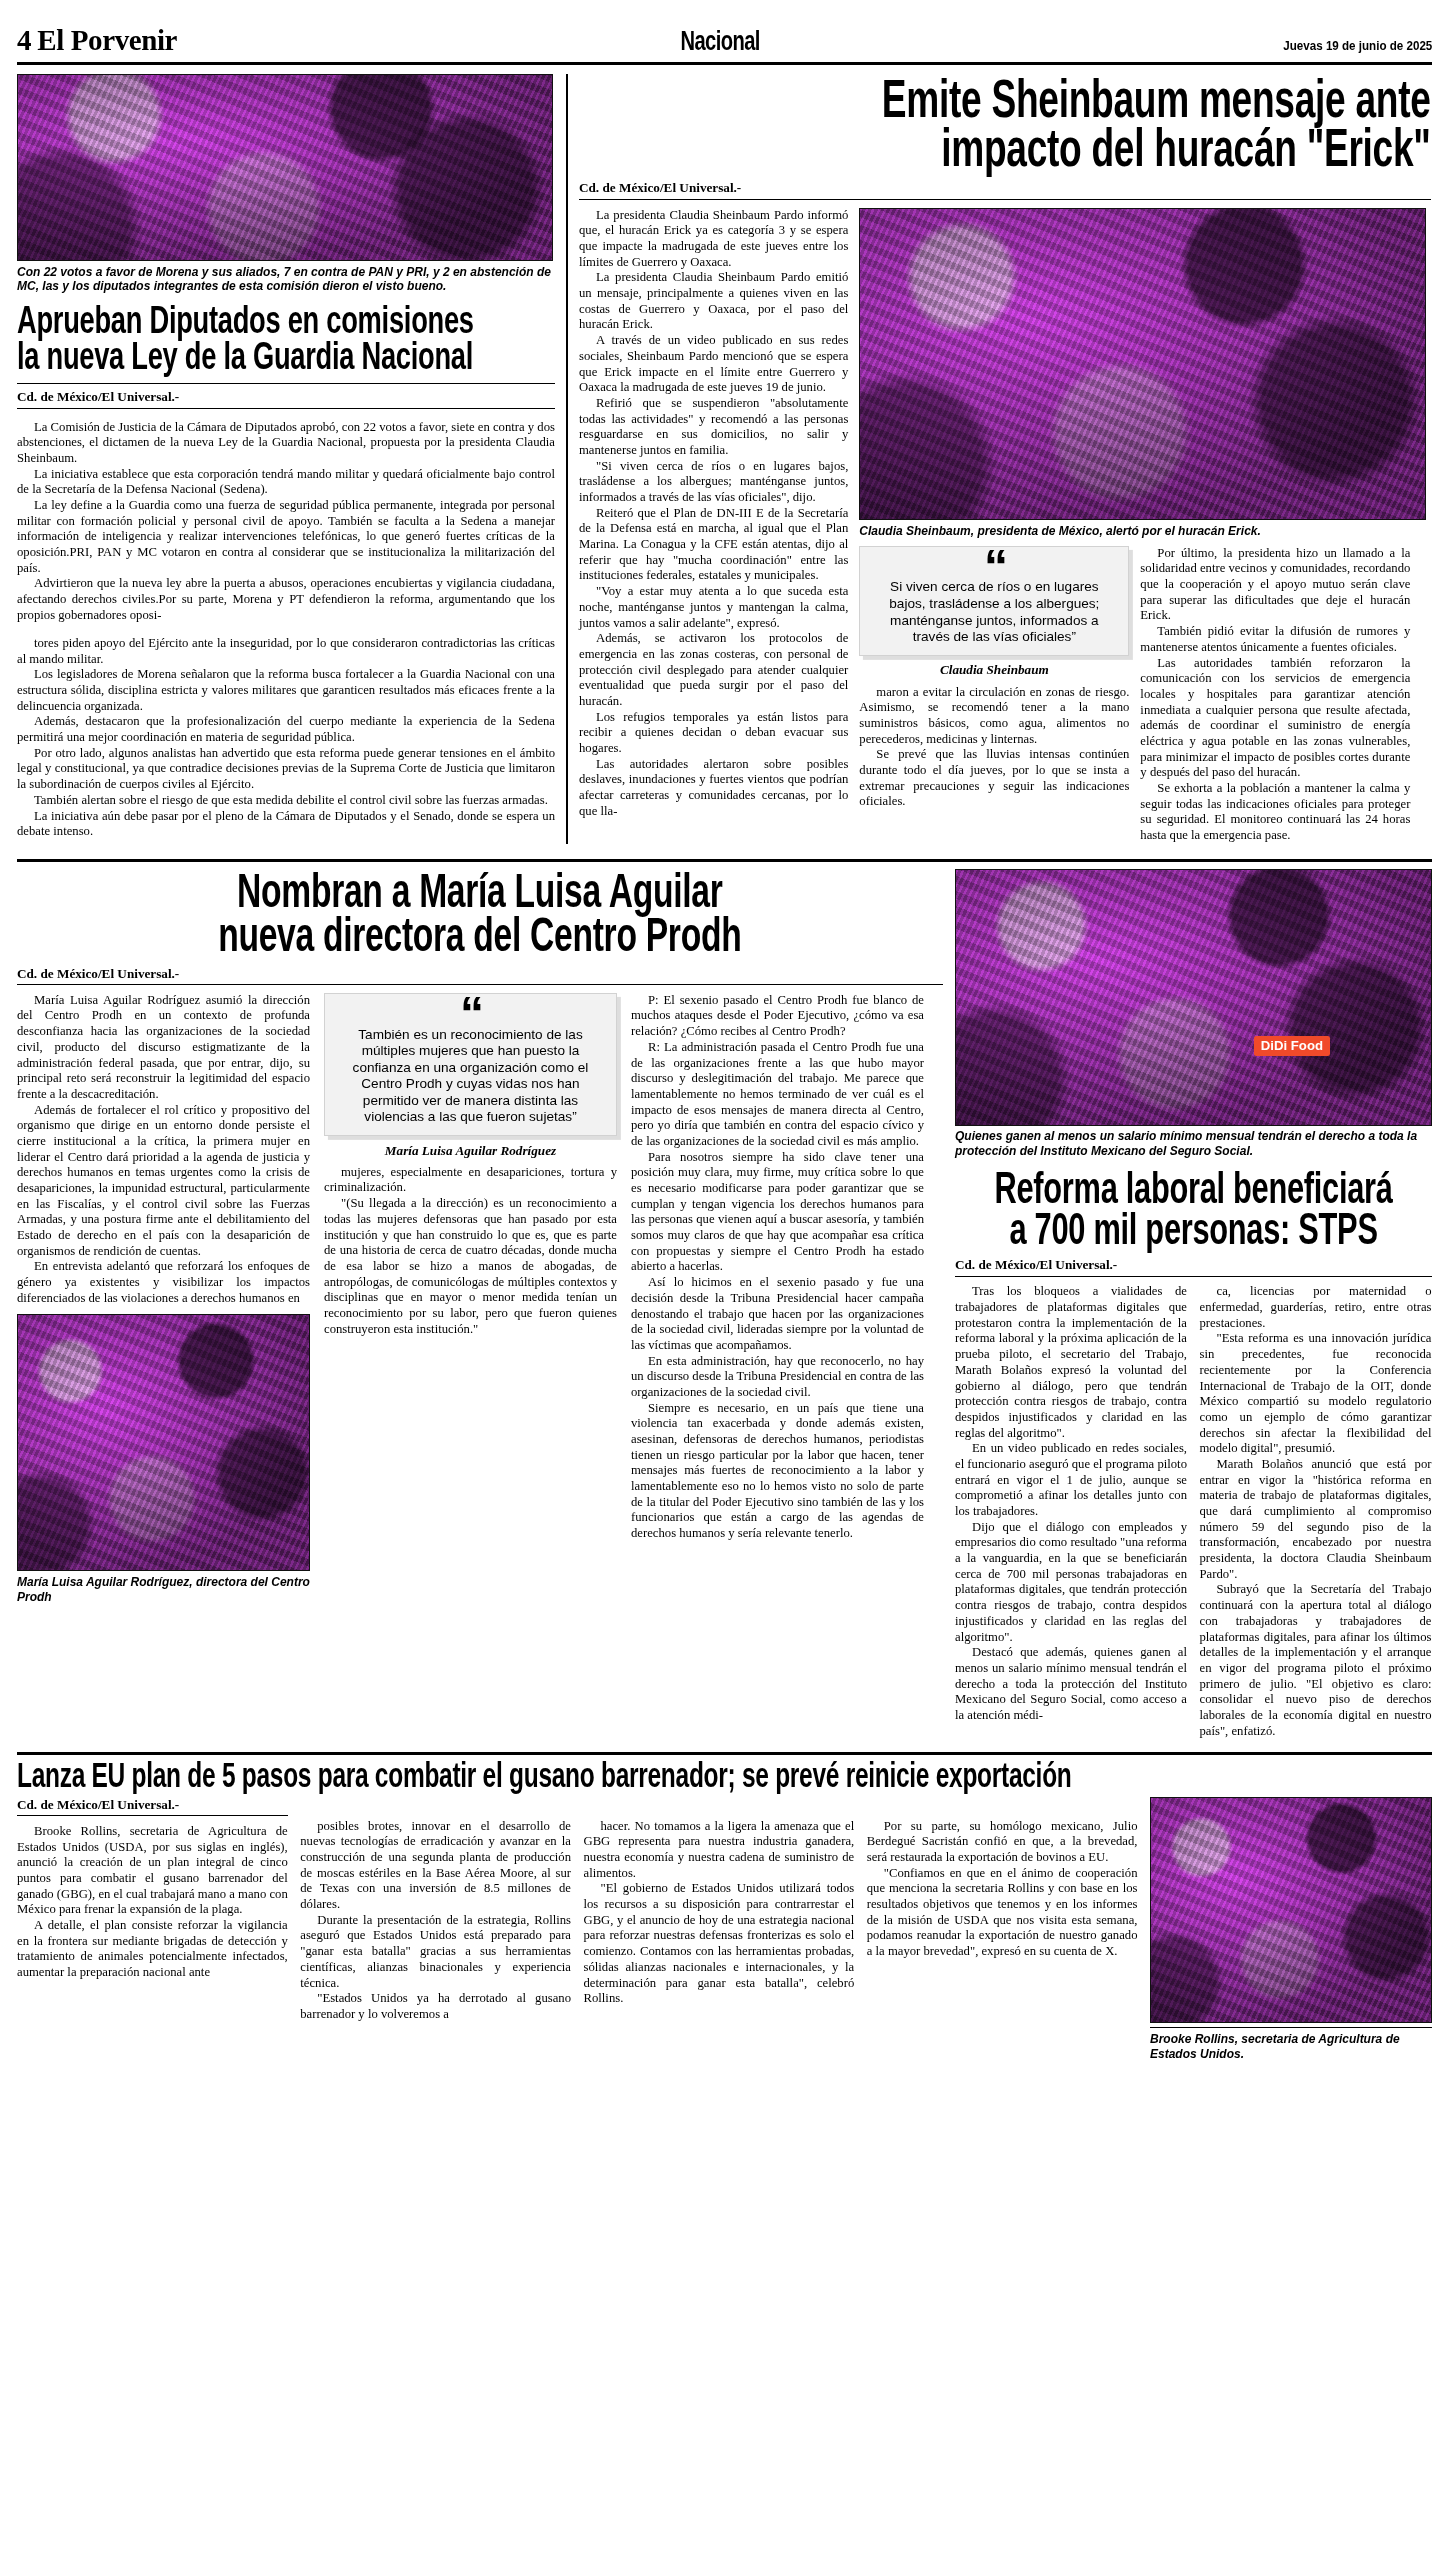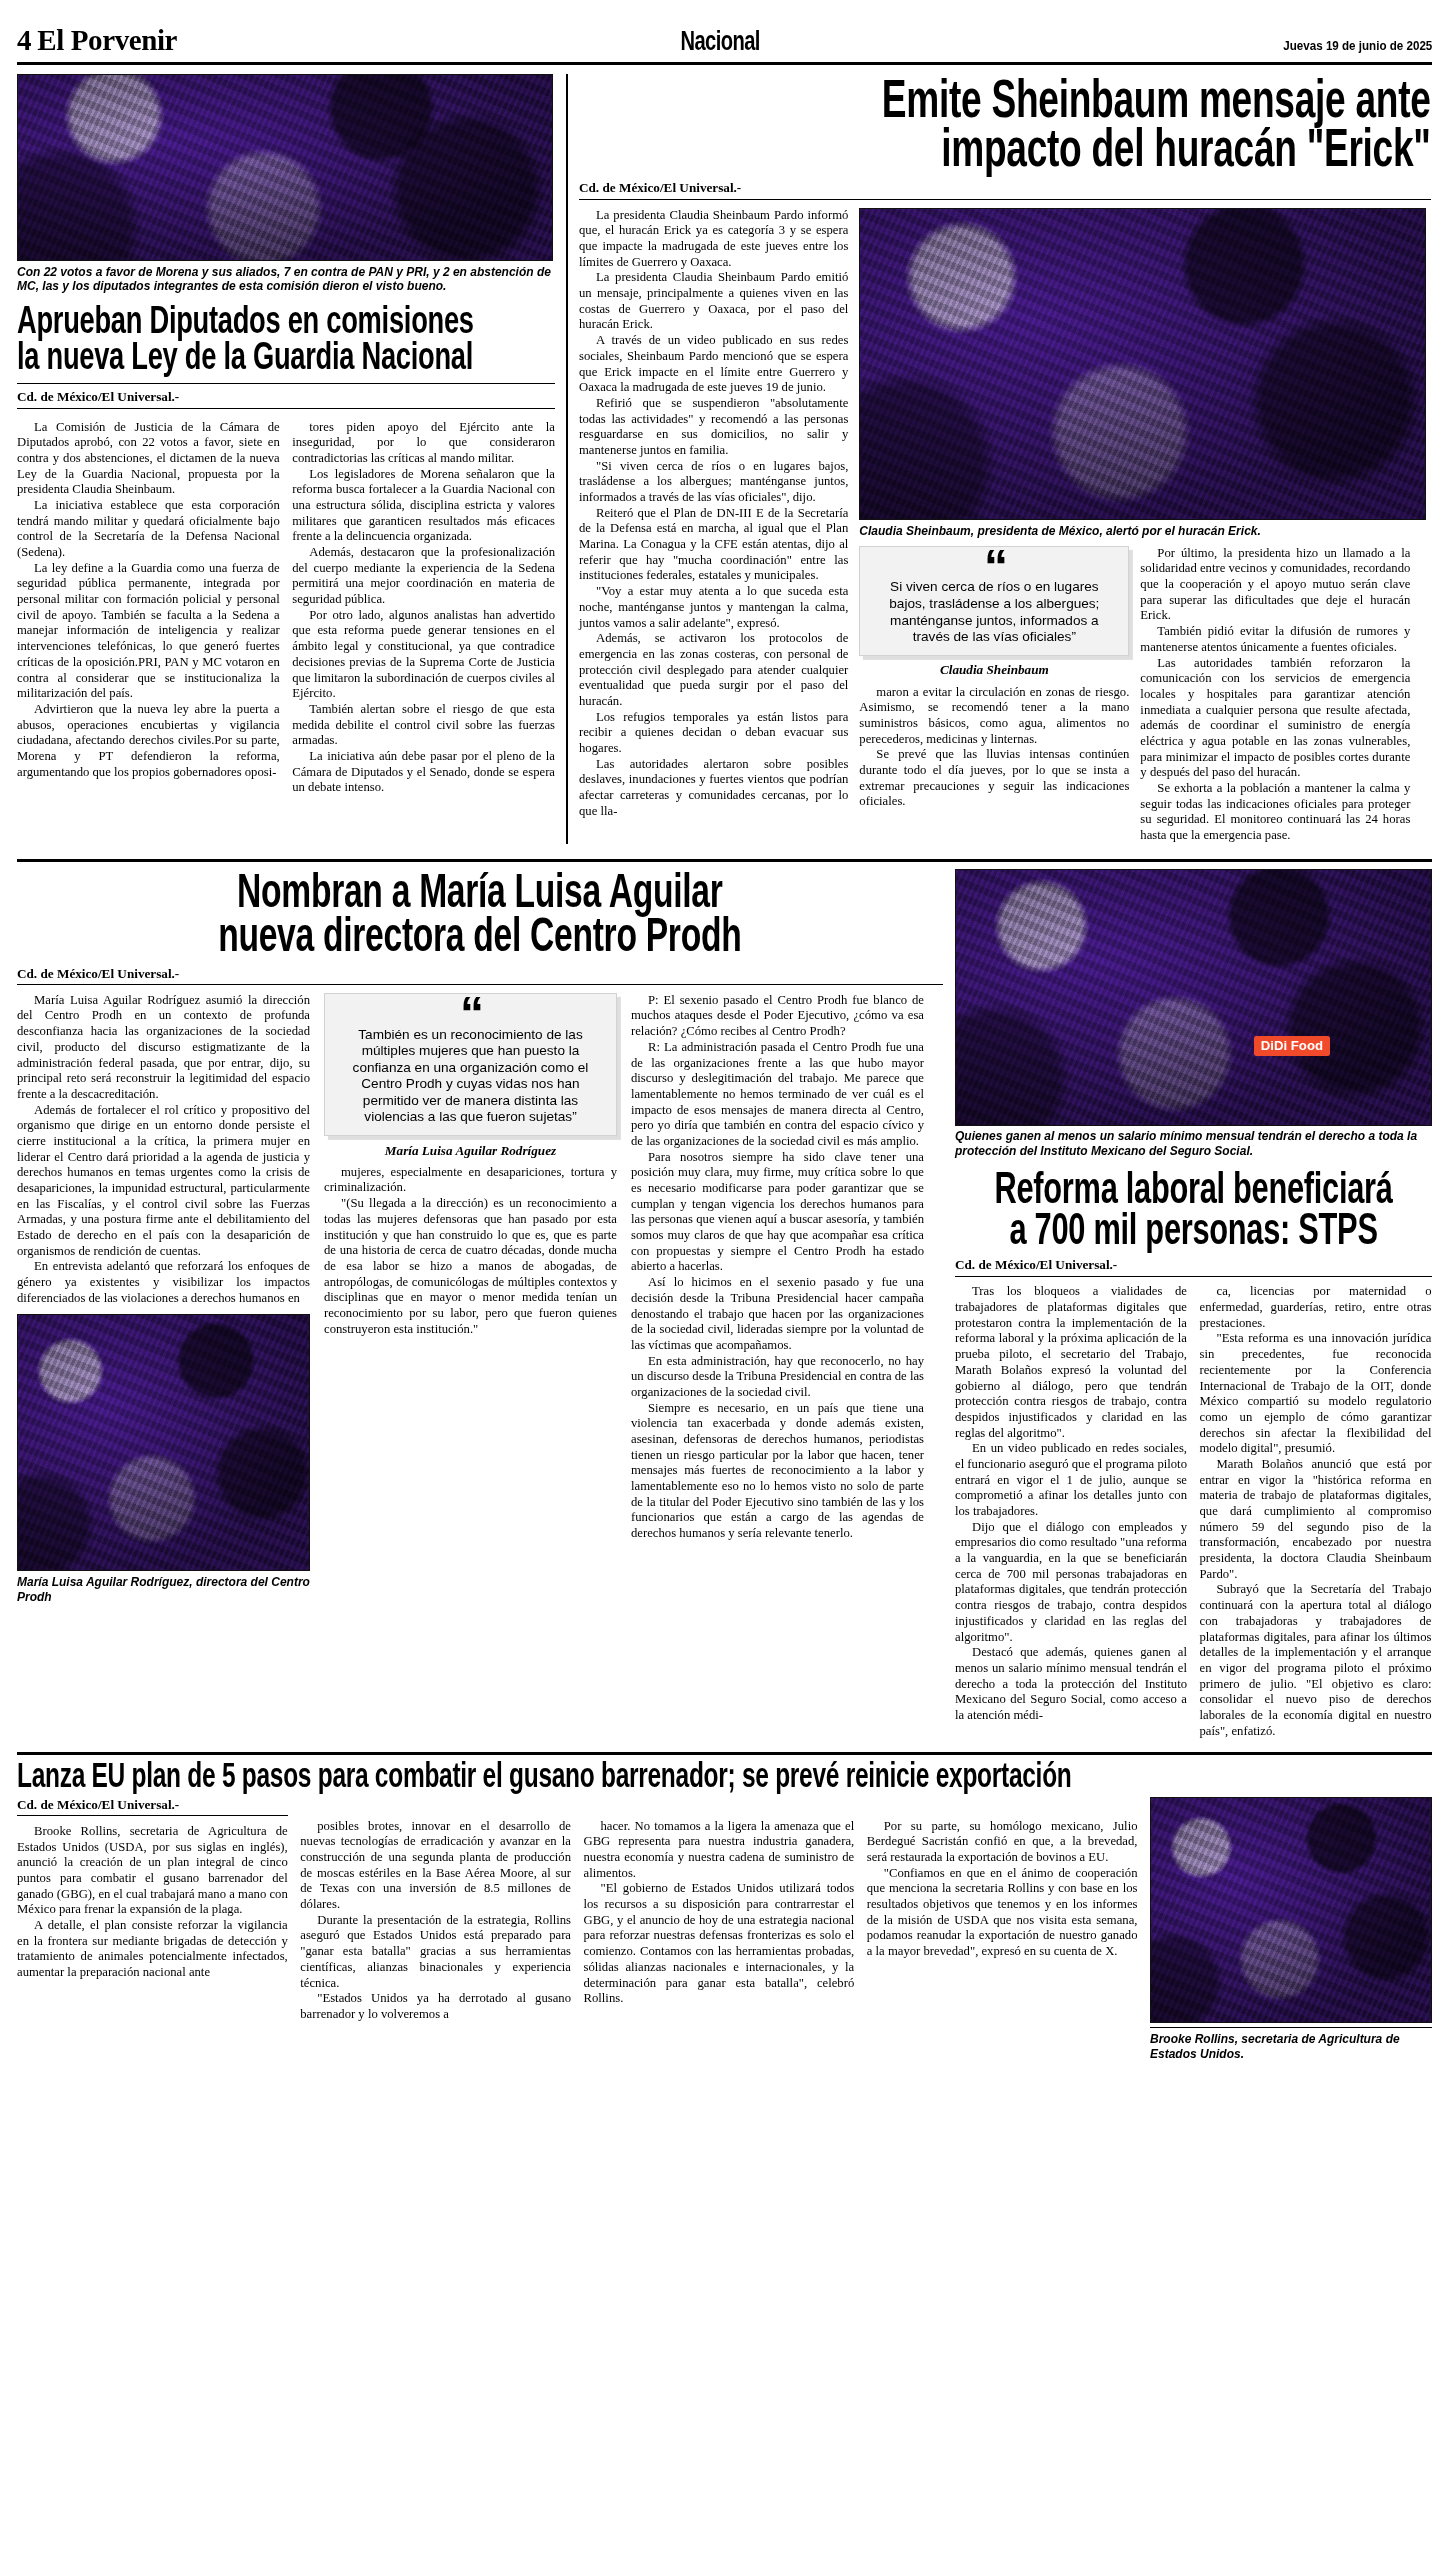--- a/index.html
+++ b/index.html
@@ -42,21 +42,21 @@
             padding-bottom:0.8px; margin-bottom:7px; }
   .credit-wrap { border-bottom:0.8px solid #000; margin-bottom:7.8px; }
   .credit-wrap .credit { border-bottom:none; margin-bottom:1.6px;text-align:right; }
 
   p.body { font-size:12.7px; line-height:1.235; text-align:justify;
            margin:0; text-indent:17px; hyphens:auto; }
 
   .cap { font-family:"Liberation Sans", sans-serif; font-style:italic;
          font-weight:bold; font-size:12px; line-height:1.2; margin-top:3.9px; }
 
-  .photo { background:#4c1d95; border:0.8px solid #111; position:relative;
+  .photo { background:#d946ef; border:0.8px solid #111; position:relative;
            overflow:hidden; }
   .photo::after{ content:""; position:absolute; inset:0;
      background:
       repeating-linear-gradient(115deg, rgba(255,255,255,.16) 0 2.3px, rgba(0,0,0,.17) 2.3px 5.5px),
       repeating-linear-gradient(22deg, rgba(0,0,0,.20) 0 7px, rgba(255,255,255,.10) 7px 14px),
       radial-gradient(ellipse at 30% 35%, rgba(255,255,255,.45), rgba(0,0,0,.55) 72%);
      mix-blend-mode:multiply; }
   .photo .grain { position:absolute; inset:0;
      background:
        radial-gradient(circle at 18% 22%, rgba(255,255,255,.55) 0 9%, transparent 11%),
@@ -79,21 +79,21 @@
 
   .rule-thick { border-top:3.1px solid #000; }
   .rule-thin  { border-top:0.8px solid #000; }
 
   
   .sec1 { display:flex; gap:11px; padding-top:9.4px; }
   .sec1 .col-left { width:538px; }
   .sec1 .col-right { width:865px; border-left:2.3px solid #000; padding-left:11px; }
 
   .s1-photo { width:536px; height:187px; }
-  .s1-sub { display:flex; gap:12.5px; margin-top:11px; }
+  .s1-sub { display:flex; gap:12.5px; margin-top:11px;flex-direction:column; }
   .s1-sub .c { width:auto; flex:1; }
   .s1r-body { display:flex; gap:11px; margin-top:6.2px; }
   .s1r-col { width:270px; }
   .s1r-photo { width:567px; height:312px; }
 
   
   .sec2 { padding-top:7.8px; }
 
   
   .sec3 { padding-top:6.2px; }

